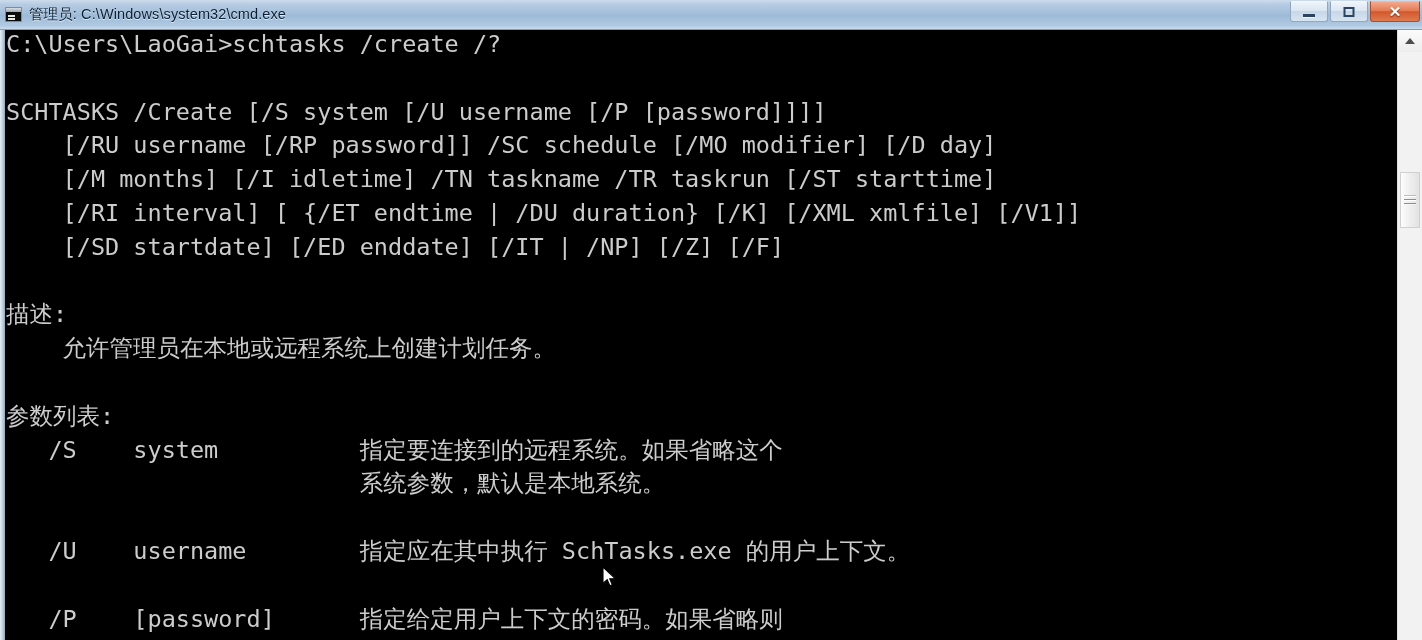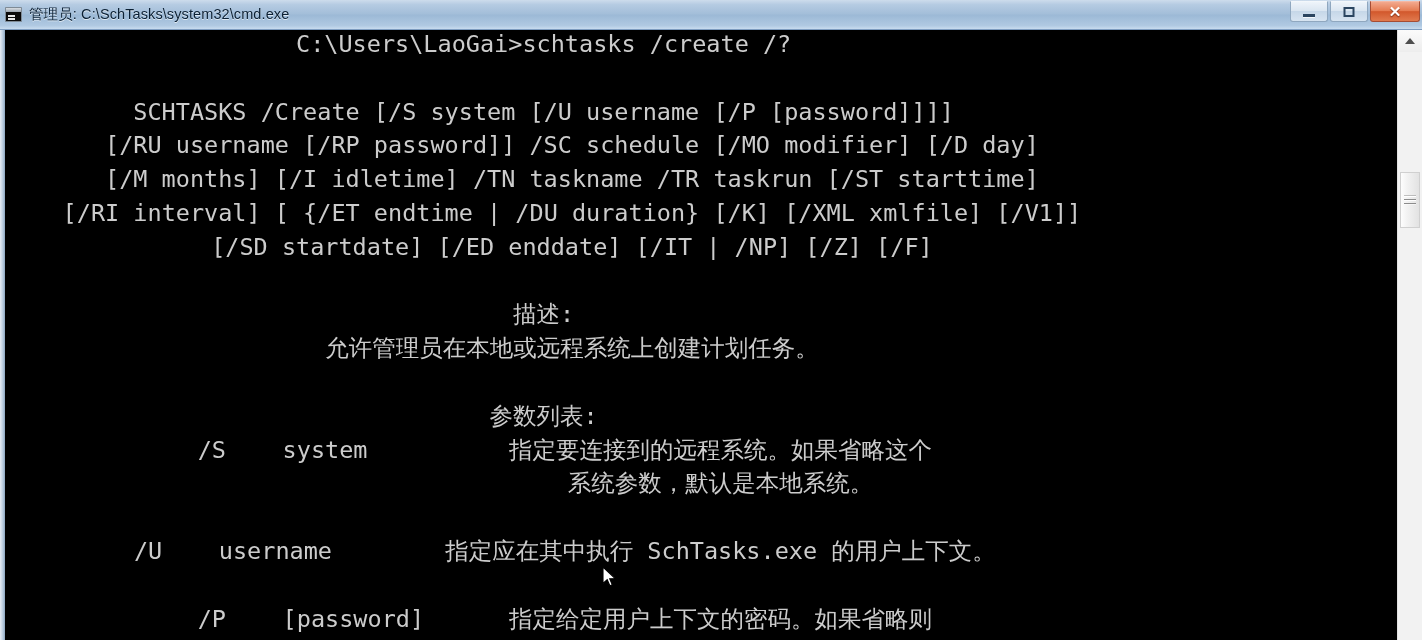--- a/index.html
+++ b/index.html
@@ -168,21 +168,20 @@
     left: 1px;
     top: -2px;
     margin: 0;
     padding: 0;
     font-family: "DejaVu Sans Mono", "Liberation Mono", monospace;
     font-size: 23.5px;
     line-height: 33.8px;
     color: #cccccc;
     white-space: pre;
     letter-spacing: 0px;
-    text-align: center;
     -webkit-font-smoothing: none;
   }
 
   
   #scrollbar {
     position: absolute;
     right: 0;
     top: 30px;
     width: 25px;
     height: 610px;
@@ -248,21 +247,21 @@
   }
 </style>
 </head>
 <body>
 
 <div id="window">
 
   <div id="titlebar">
     <div id="titlebar-inner">
       <div id="app-icon"></div>
-      <div id="title-text">管理员: C:\SchTasks\system32\cmd.exe</div>
+      <div id="title-text">管理员: C:\Windows\system32\cmd.exe</div>
     </div>
 
     <div id="win-controls">
       <div class="winbtn">
         <span class="glyph-min"></span>
       </div>
       <div class="winbtn">
         <span class="glyph-max"></span>
       </div>
       <div class="winbtn close">

